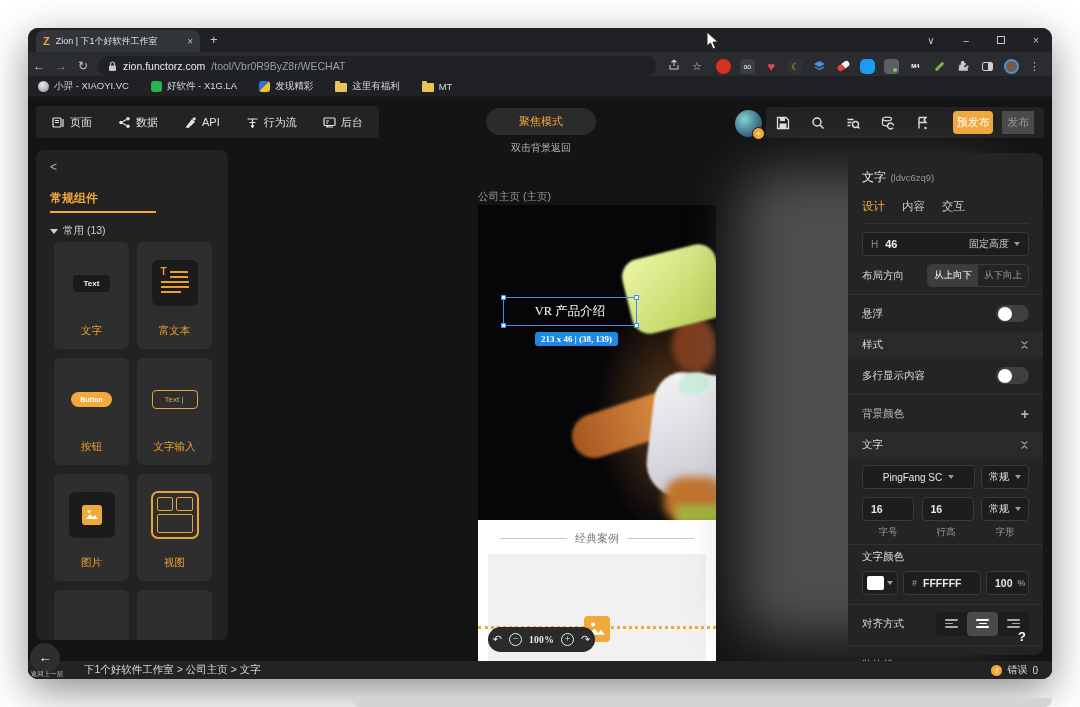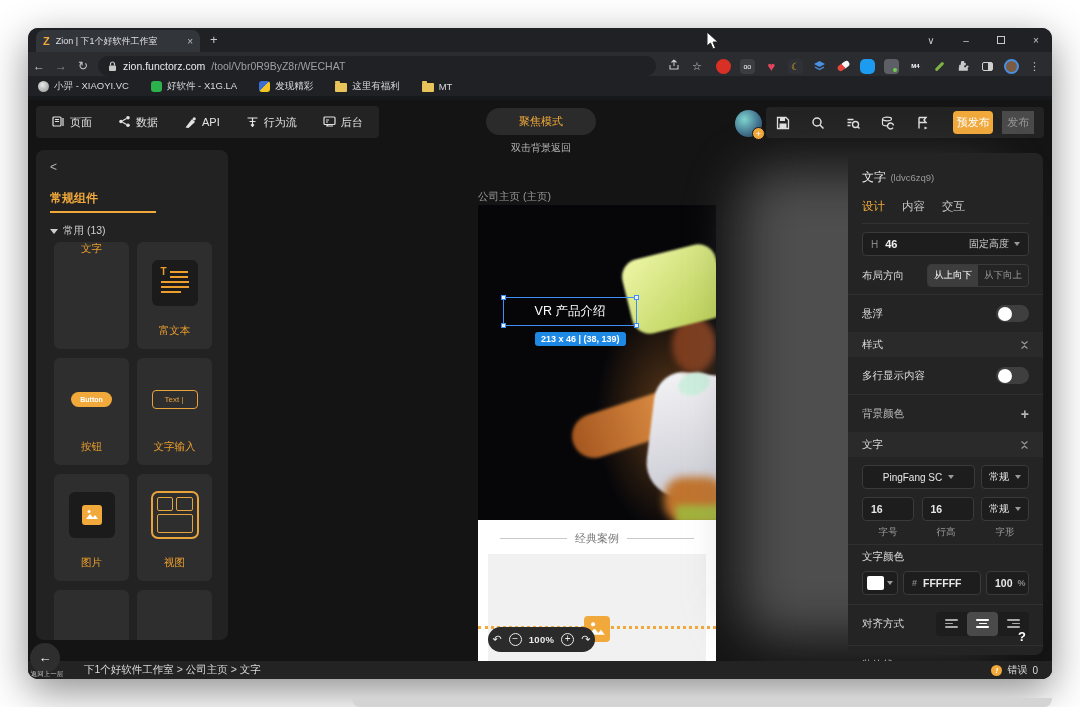--- a/index.html
+++ b/index.html
@@ -41,21 +41,21 @@
   .bm { display:flex; align-items:center; gap:5px; color:#d8dade; font-size:9.5px; }
   .bm-ic { width:11px; height:11px; border-radius:3px; flex:none; }
   .folder { position:relative; width:12px; height:9px; background:#e8c35a; border-radius:1px; margin-top:2px; }
   .folder:before { content:""; position:absolute; left:0; top:-2px; width:5px; height:2px; background:#e8c35a; border-radius:1px 1px 0 0; }
 
   
   .app { position:absolute; left:0; right:0; top:72px; bottom:0; background:#141414; }
 
   .navgroup { position:absolute; left:8px; top:78px; height:32px; background:#232323; border-radius:4px;
               display:flex; align-items:center; gap:26px; padding:0 16px; }
-  .navitem { display:flex; gap:5px; color:#e3e3e3; font-size:11px; }
+  .navitem { display:flex; align-items:center; gap:5px; color:#e3e3e3; font-size:11px; }
 
   .focuspill { position:absolute; left:458px; top:80px; width:110px; height:27px; background:#2b2b2b;
                border-radius:14px; color:#F2A93B; font-size:11px; display:flex; align-items:center; justify-content:center; }
   .hint { position:absolute; left:428px; top:113px; width:170px; text-align:center; color:#b3b3b3; font-size:10px; }
 
   .avatar { position:absolute; left:707px; top:82px; width:27px; height:27px; border-radius:50%;
             background:radial-gradient(circle at 35% 35%, #7fd4d0, #3f6e8c 60%, #27364a); }
   .avatar-badge { position:absolute; right:-3px; bottom:-3px; width:13px; height:13px; border-radius:50%;
                   background:#F2A93B; color:#fff; font-size:9px; line-height:13px; text-align:center; border:1px solid #141414; }
 
@@ -88,21 +88,21 @@
   .prev-btn { background:#F2A93B; color:#fff; font-size:7px; font-weight:bold; padding:4px 9px; border-radius:9px; }
   .prev-input { border:1px solid #E8A33D; color:#E8A33D; font-size:8px; padding:4px 12px; border-radius:4px; width:46px; }
   .prev-imgbox { width:46px; height:46px; background:#1b1b1b; border-radius:6px; display:flex; align-items:center; justify-content:center; }
   .prev-view { width:48px; height:48px; border:2px solid #E8A33D; border-radius:7px; padding:4px; display:flex; flex-direction:column; gap:3px; }
   .pv-row { display:flex; gap:3px; height:14px; }
   .pv-cell { border:1.5px solid #E8A33D; border-radius:2px; flex:1; }
   .pv-big { border:1.5px solid #E8A33D; border-radius:2px; flex:1; }
 
   
   .canvas-label { position:absolute; left:450px; top:162px; color:#9a9a9a; font-size:10.5px; }
-  .phone { position:absolute; left:450px; top:177px; width:238px; height:457px; background:#fff; overflow:hidden; }
+  .phone { position:absolute; left:450px; top:177px; width:238px; height:457px; background:#fff; overflow:hidden;font-family:Liberation Serif, serif; }
   .hero { position:relative; width:238px; height:315px; background:#060609; overflow:hidden; }
   .hs { position:absolute; }
   .hs-glow { right:-30px; top:90px; width:150px; height:240px;
              background:radial-gradient(closest-side, rgba(235,140,50,.38), transparent); }
   .hs-headset { left:148px; top:46px; width:96px; height:76px; border-radius:18px; transform:rotate(-14deg);
                 background:linear-gradient(145deg,#eef7a8,#b6cc50); filter:blur(1px); }
   .hs-face { left:194px; top:112px; width:44px; height:56px; background:#7c3d1f; border-radius:50%; filter:blur(3px); }
   .hs-top { left:172px; top:168px; width:82px; height:125px; border-radius:30px 12px 12px 34px;
             background:linear-gradient(160deg,#f5f5f7,#c6c6d0); transform:rotate(7deg); filter:blur(1px); }
   .hs-arm { left:92px; top:196px; width:128px; height:44px; border-radius:22px; transform:rotate(-18deg);
@@ -386,20 +386,23 @@
   <div class="leftpanel">
     <span class="lp-collapse">&lt;</span>
     <div class="lp-title">常规组件</div>
     <div class="lp-underline"></div>
     <div class="lp-group">
         <i class="tri-down"></i>
         <span>常用 (13)</span>
       </div>
     <div class="cards">
       <div class="card">
+        <div class="card-prev">
+            <span class="prev-text">Text</span>
+          </div>
         <span class="card-label">文字</span>
       </div>
       <div class="card">
         <div class="card-prev">
           <div class="prev-rich">
             <div class="rt-top">
                 <span class="rt-t">T</span>
                 <span style="flex:1">
                   <i class="rt-l" style="display:block;width:18px"></i>
                   <i class="rt-l" style="display:block;width:18px"></i>

